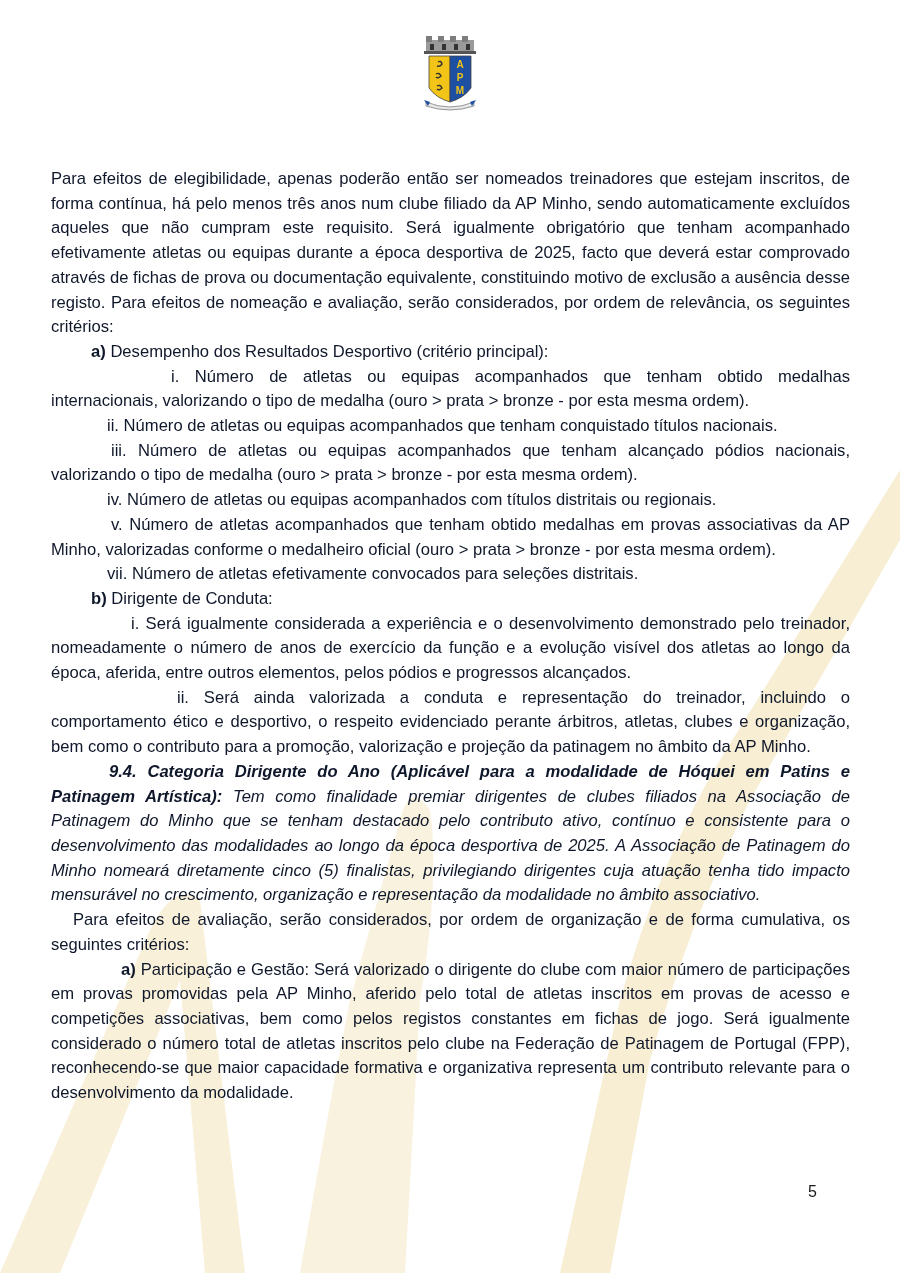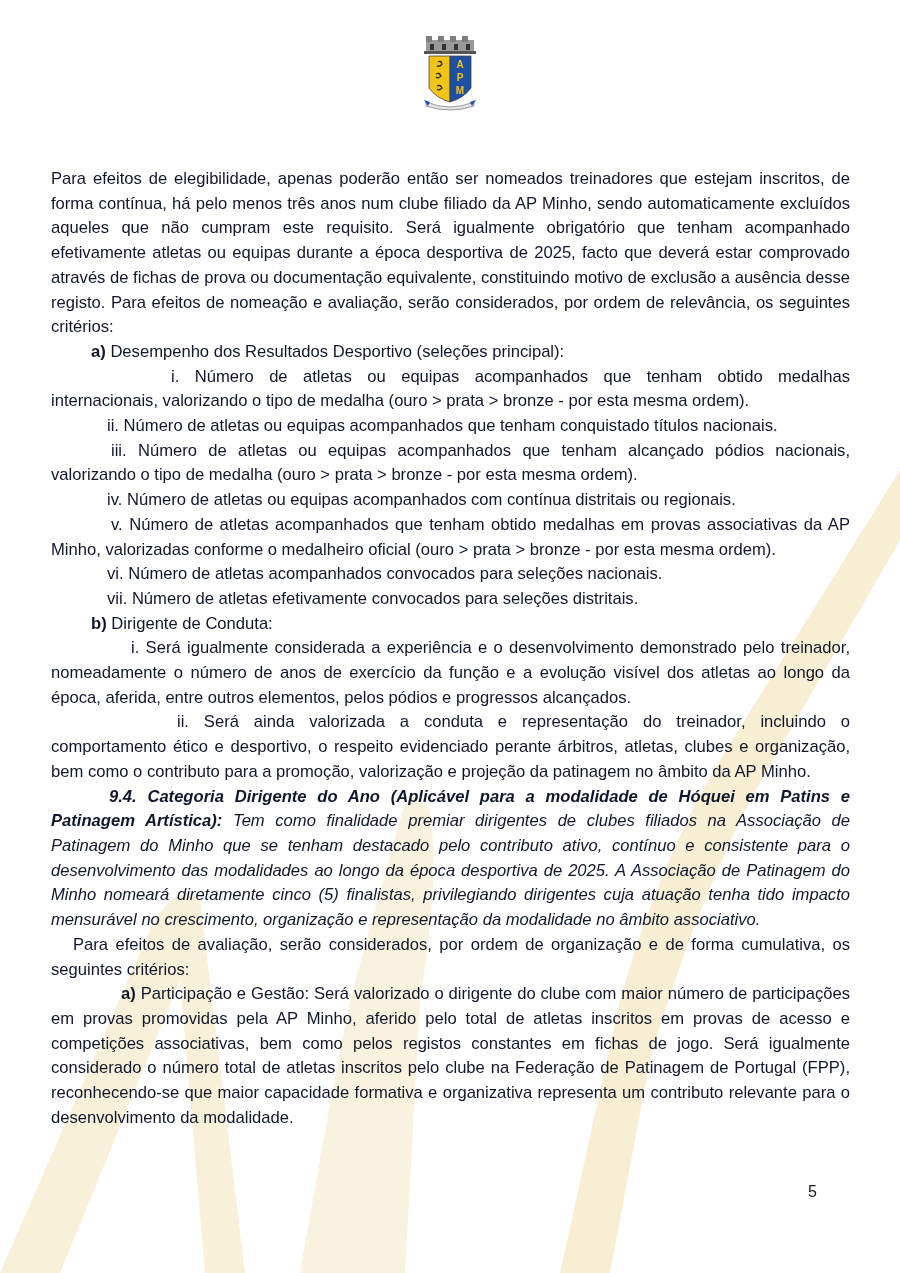--- a/index.html
+++ b/index.html
@@ -61,27 +61,26 @@
       <path d="M6 66 Q30 76 54 66 L54 70 Q30 78 6 70 Z" fill="#e8e8e8" stroke="#555" stroke-width="0.6"></path>
       <path d="M4 64 L10 66 L8 70 Z" fill="#1d4fa3"></path>
       <path d="M56 64 L50 66 L52 70 Z" fill="#1d4fa3"></path>
     </g>
   </svg>
 </div>
 
 <div class="content">
   <p>Para efeitos de elegibilidade, apenas poderão então ser nomeados treinadores que estejam inscritos, de forma contínua, há pelo menos três anos num clube filiado da AP Minho, sendo automaticamente excluídos aqueles que não cumpram este requisito. Será igualmente obrigatório que tenham acompanhado efetivamente atletas ou equipas durante a época desportiva de 2025, facto que deverá estar comprovado através de fichas de prova ou documentação equivalente, constituindo motivo de exclusão a ausência desse registo. Para efeitos de nomeação e avaliação, serão considerados, por ordem de relevância, os seguintes critérios:</p>
 
-  <p class="ind1"><b>a)</b> <span>Desempenho dos Resultados Desportivo (seleções principal):</span></p>
+  <p class="ind1"><b>a)</b> <span>Desempenho dos Resultados Desportivo (critério principal):</span></p>
   <p class="ind2">i. Número de atletas ou equipas acompanhados que tenham obtido medalhas internacionais, valorizando o tipo de medalha (ouro &gt; prata &gt; bronze - por esta mesma ordem).</p>
   <p class="ind3">ii. Número de atletas ou equipas acompanhados que tenham conquistado títulos nacionais.</p>
   <p class="ind3b">iii. Número de atletas ou equipas acompanhados que tenham alcançado pódios nacionais, valorizando o tipo de medalha (ouro &gt; prata &gt; bronze - por esta mesma ordem).</p>
-  <p class="ind3">iv. Número de atletas ou equipas acompanhados com contínua distritais ou regionais.</p>
+  <p class="ind3">iv. Número de atletas ou equipas acompanhados com títulos distritais ou regionais.</p>
   <p class="ind3b">v. Número de atletas acompanhados que tenham obtido medalhas em provas associativas da AP Minho, valorizadas conforme o medalheiro oficial (ouro &gt; prata &gt; bronze - por esta mesma ordem).</p>
-  <p class="ind3">vi. Número de atletas acompanhados convocados para seleções nacionais.</p>
   <p class="ind3">vii. Número de atletas efetivamente convocados para seleções distritais.</p>
 
   <p class="ind1"><b>b)</b> <span>Dirigente de Conduta:</span></p>
   <p class="ind4">i. Será igualmente considerada a experiência e o desenvolvimento demonstrado pelo treinador, nomeadamente o número de anos de exercício da função e a evolução visível dos atletas ao longo da época, aferida, entre outros elementos, pelos pódios e progressos alcançados.</p>
   <p class="ind5">ii. Será ainda valorizada a conduta e representação do treinador, incluindo o comportamento ético e desportivo, o respeito evidenciado perante árbitros, atletas, clubes e organização, bem como o contributo para a promoção, valorização e projeção da patinagem no âmbito da AP Minho.</p>
 
   <p class="ind6"><b>9.4. Categoria Dirigente do Ano (Aplicável para a modalidade de Hóquei em Patins e Patinagem Artística):</b><span> Tem como finalidade premiar dirigentes de clubes filiados na Associação de Patinagem do Minho que se tenham destacado pelo contributo ativo, contínuo e consistente para o desenvolvimento das modalidades ao longo da época desportiva de 2025. A Associação de Patinagem do Minho nomeará diretamente cinco (5) finalistas, privilegiando dirigentes cuja atuação tenha tido impacto mensurável no crescimento, organização e representação da modalidade no âmbito associativo.</span></p>
   <p class="ind7">Para efeitos de avaliação, serão considerados, por ordem de organização e de forma cumulativa, os seguintes critérios:</p>
   <p class="ind8"><b>a)</b><span> Participação e Gestão: Será valorizado o dirigente do clube com maior número de participações em provas promovidas pela AP Minho, aferido pelo total de atletas inscritos em provas de acesso e competições associativas, bem como pelos registos constantes em fichas de jogo. Será igualmente considerado o número total de atletas inscritos pelo clube na Federação de Patinagem de Portugal (FPP), reconhecendo-se que maior capacidade formativa e organizativa representa um contributo relevante para o desenvolvimento da modalidade.</span></p>
 </div>

